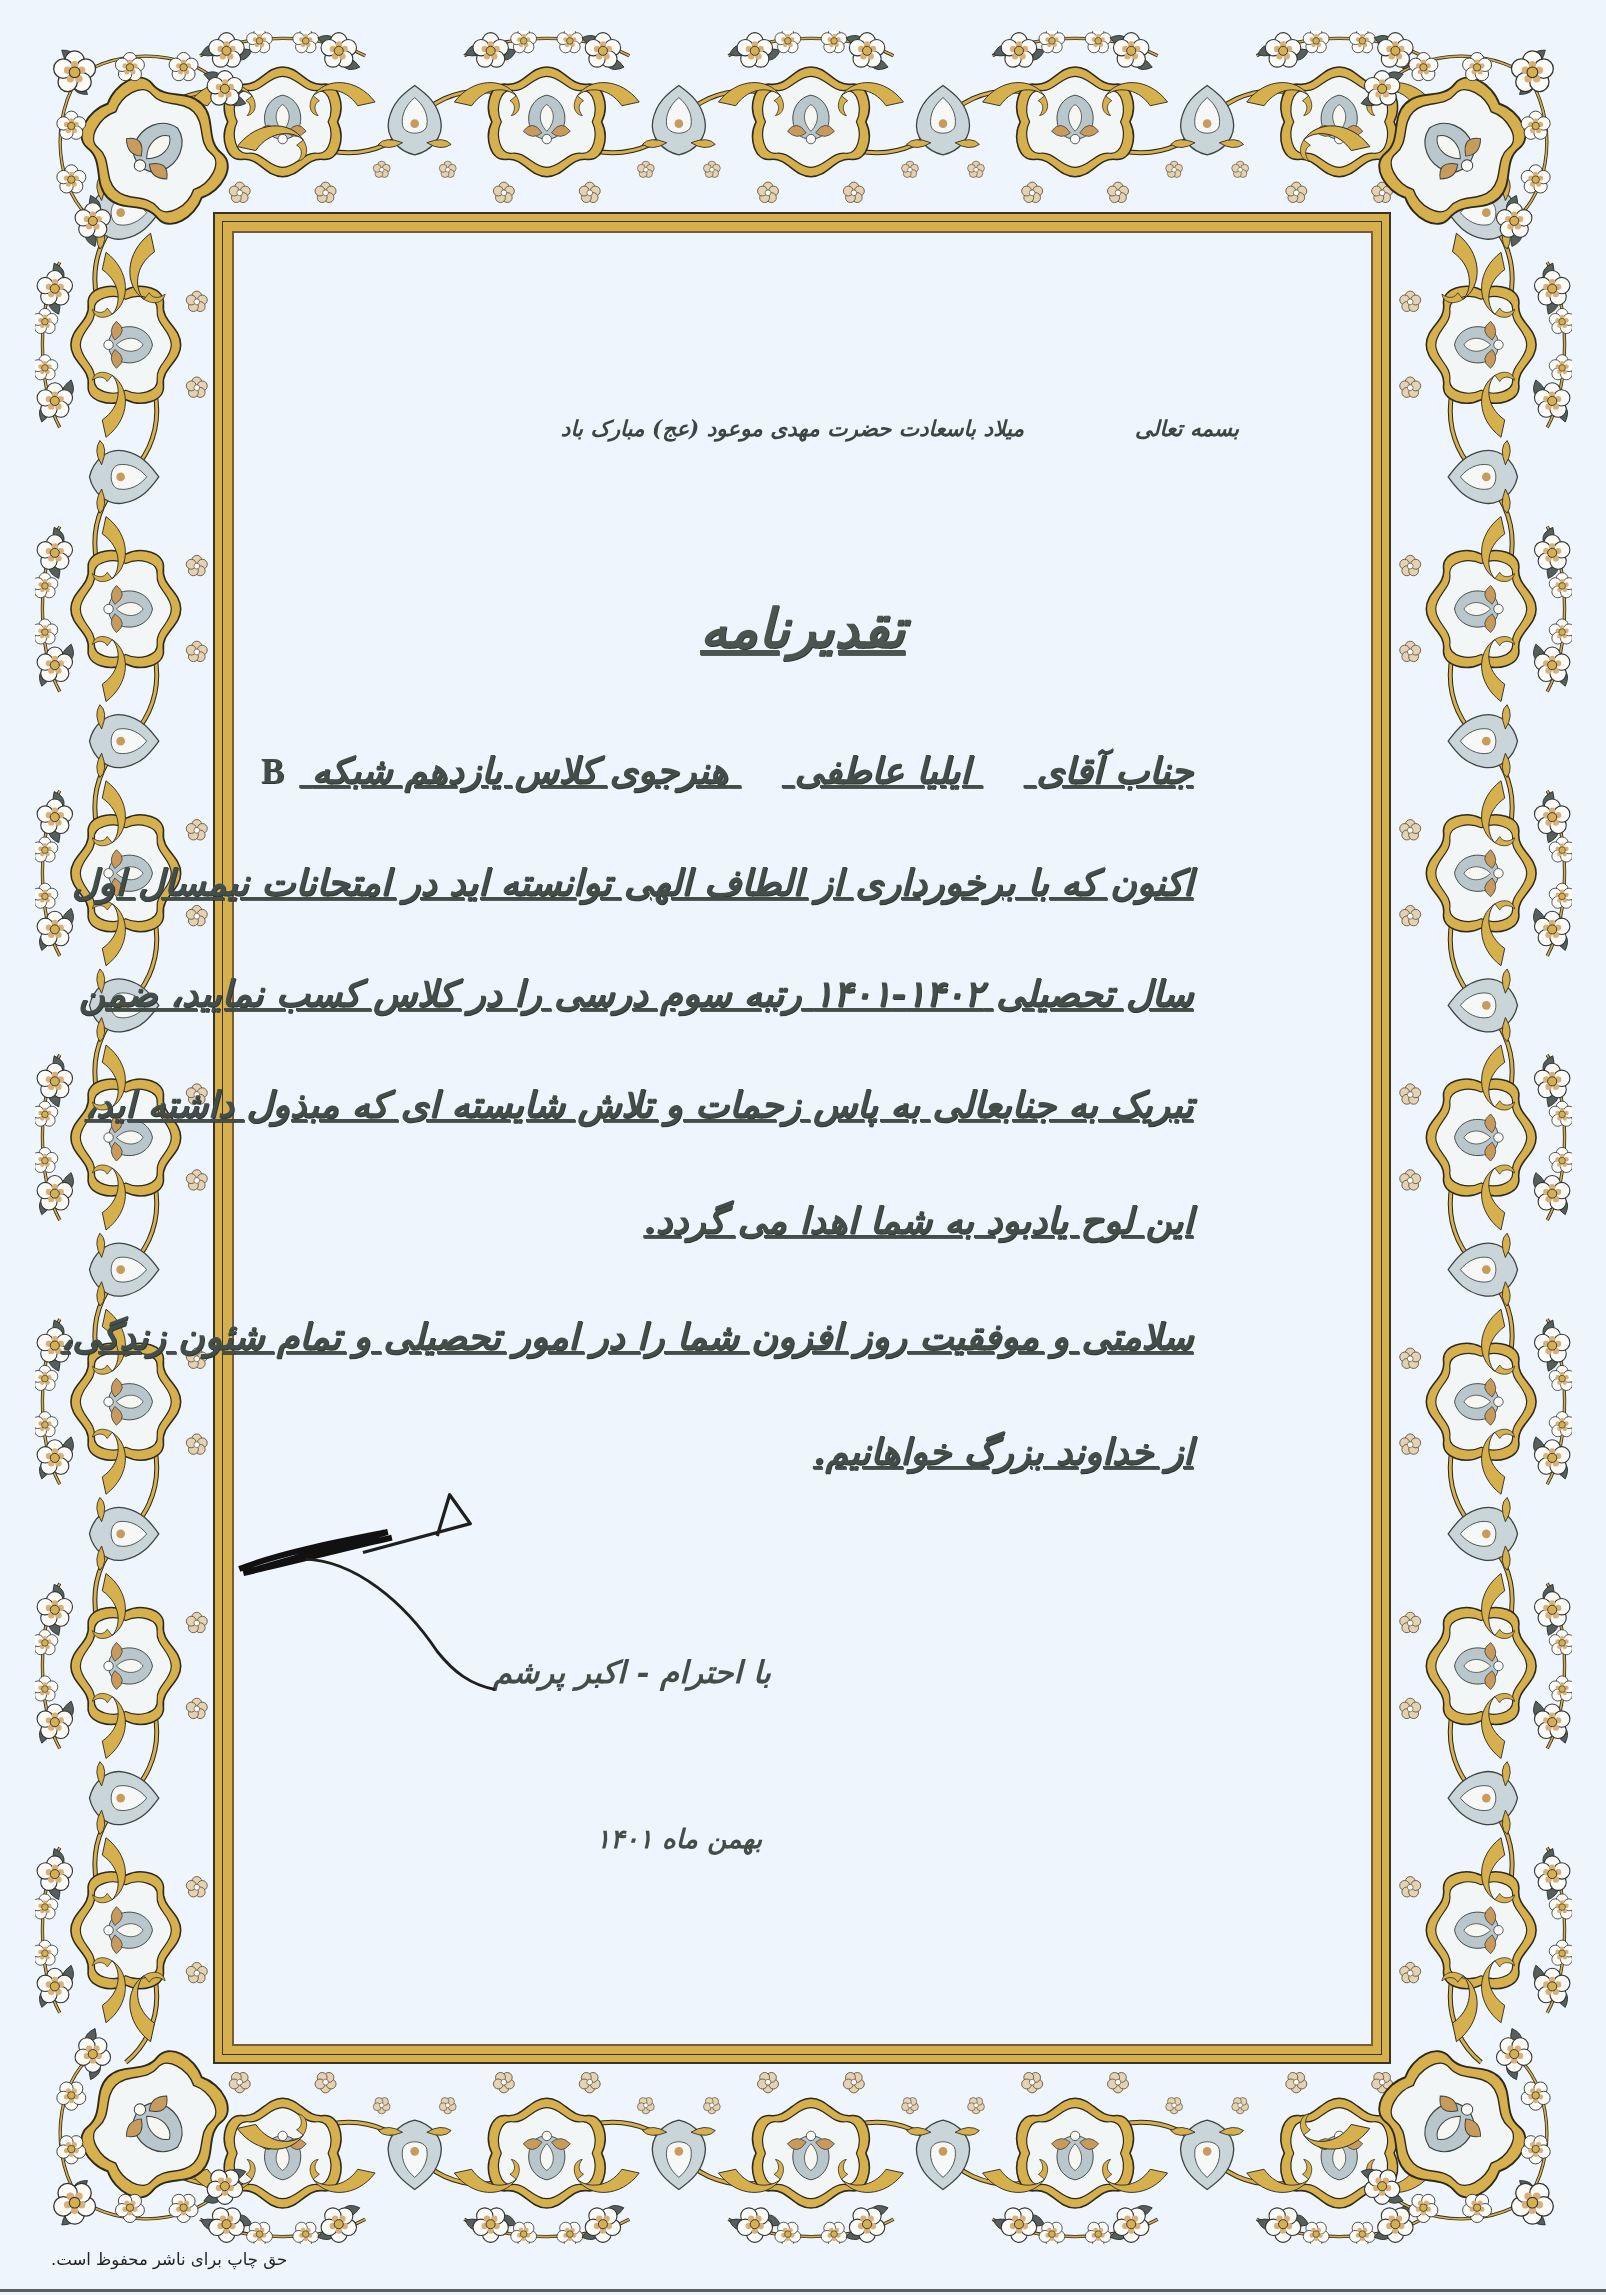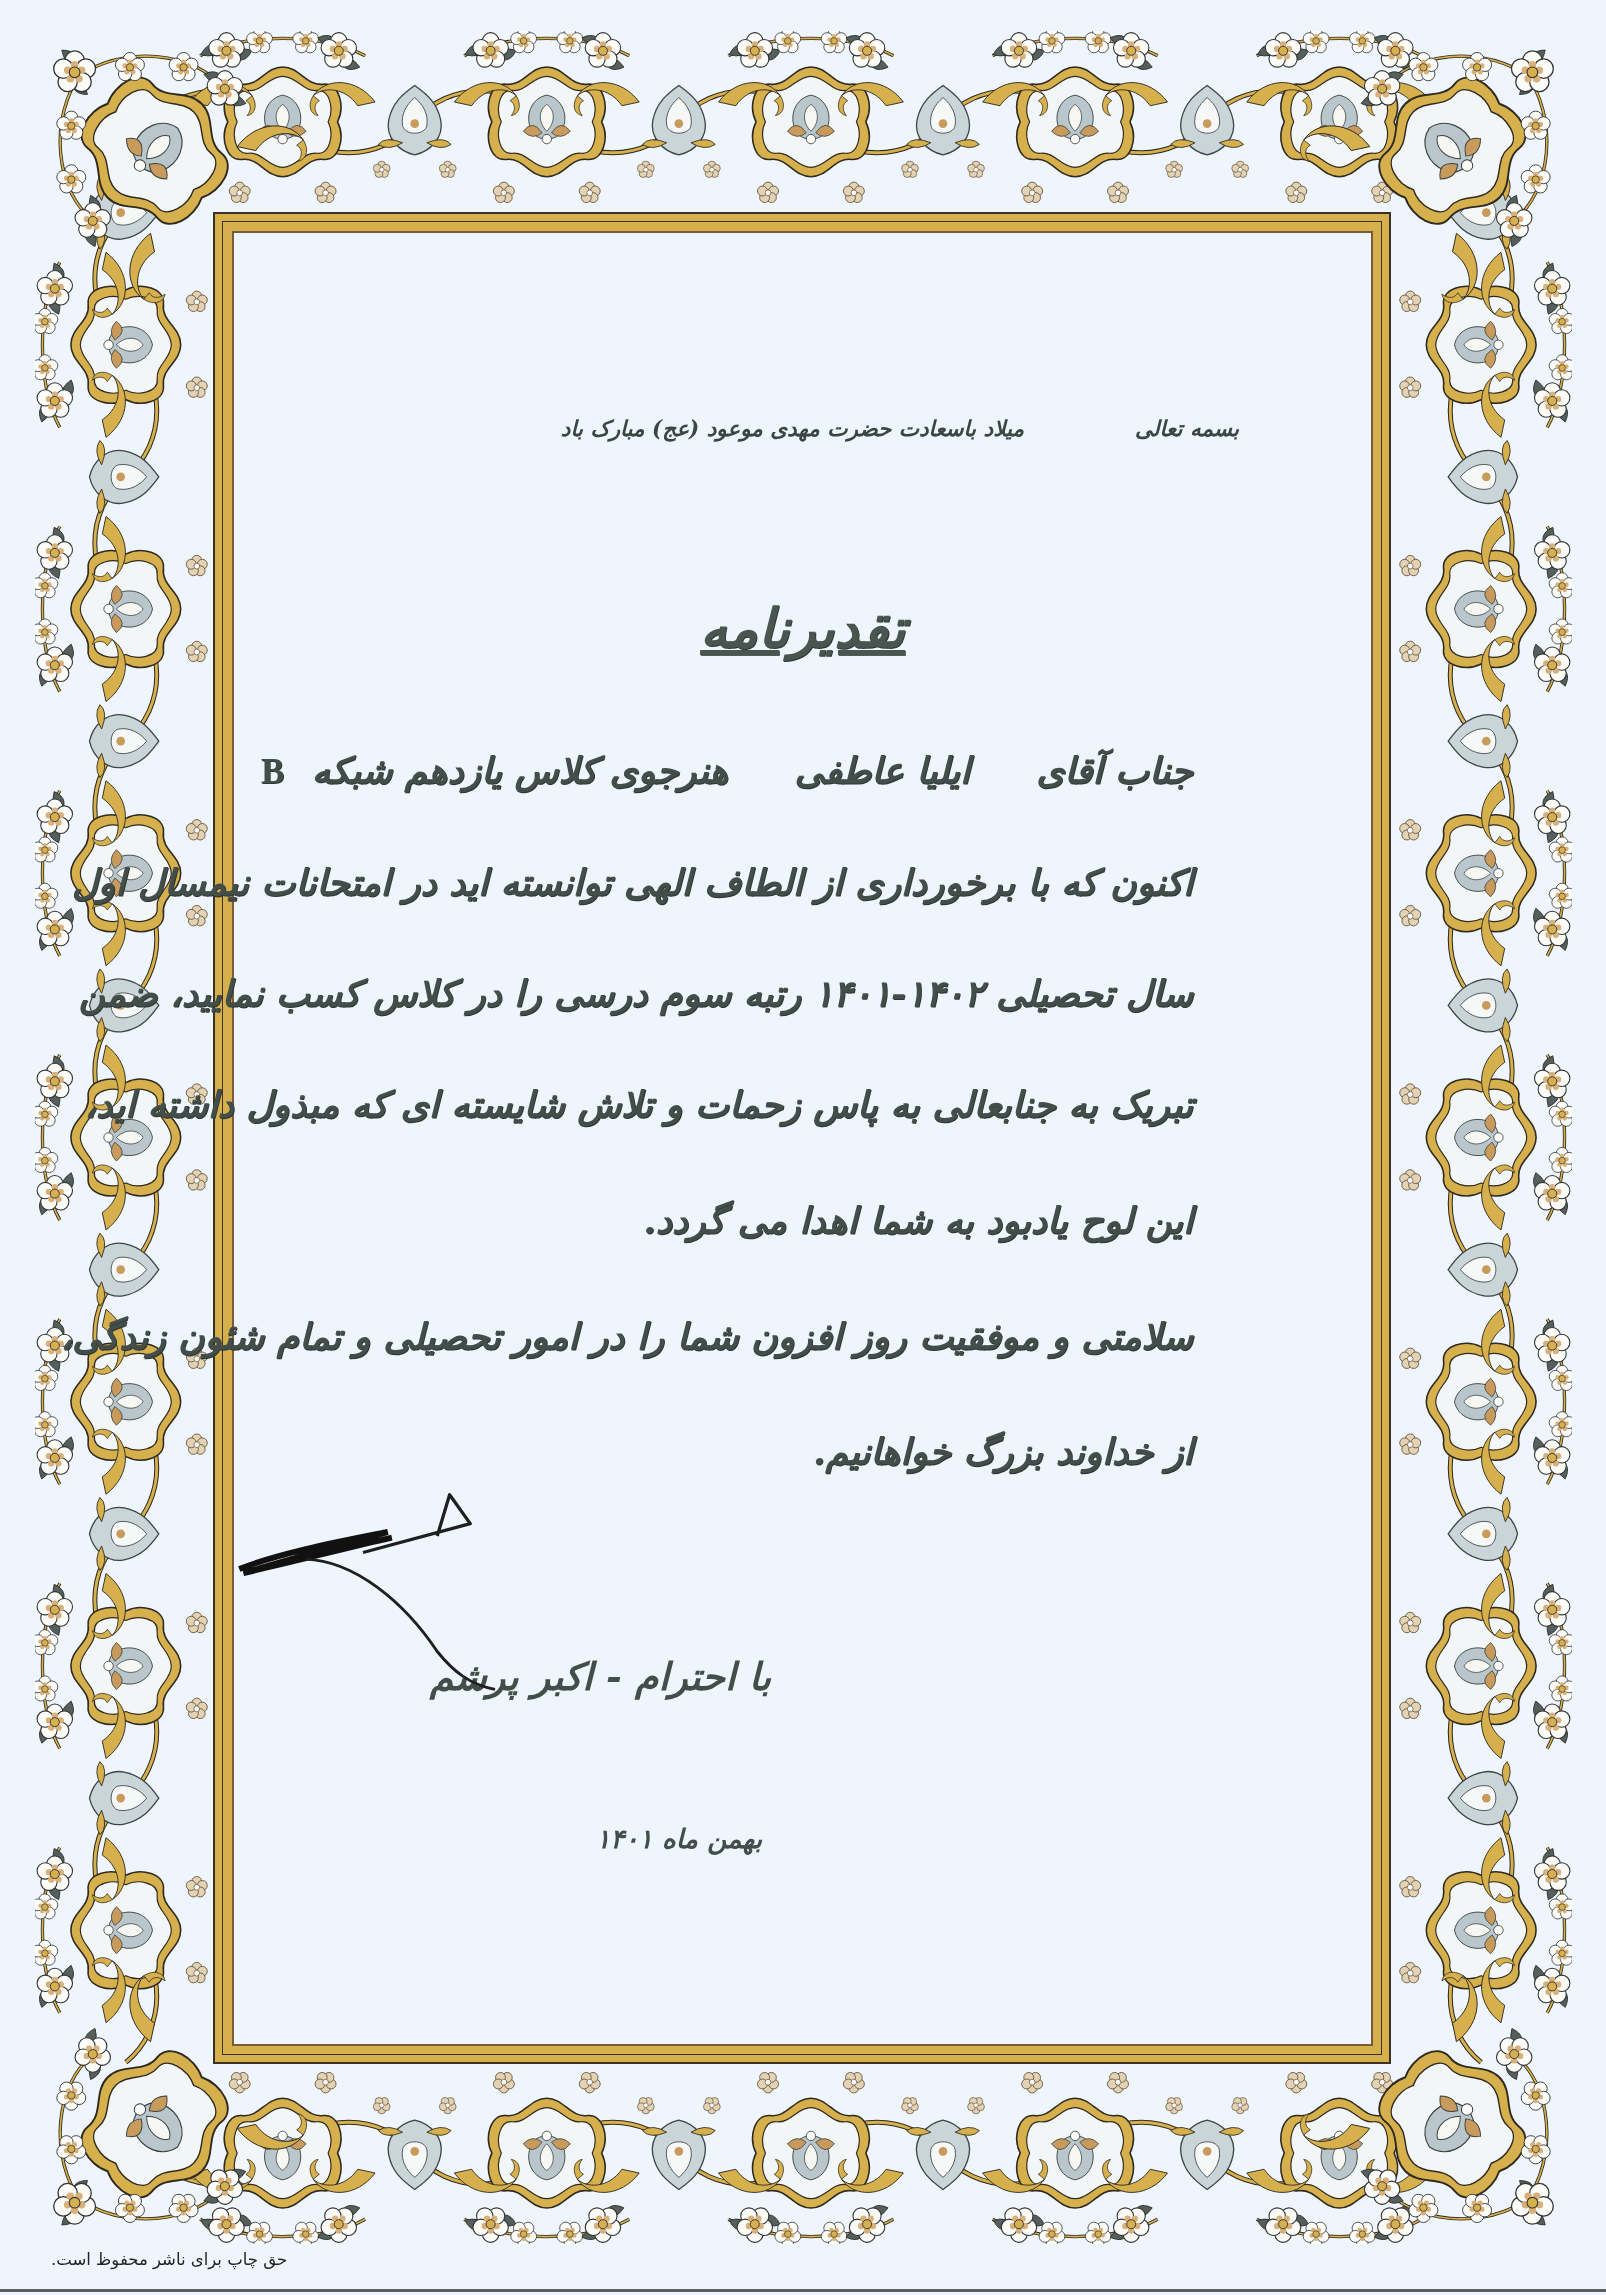--- a/index.html
+++ b/index.html
@@ -46,34 +46,34 @@
   }
   .title {
     position: absolute; top: 363px; left: 0; right: 0; text-align: center;
     font-size: 54px; font-weight: bold; font-style: italic; color: #4a5550;
     text-shadow: 0.8px 0.8px 0 #2d3532;
     text-decoration: underline;
   }
   .body-line {
     position: absolute; right: 178px; left: 173px;
     font-size: 36px; font-weight: bold; font-style: italic;
-    color: #434d49; white-space: nowrap; text-shadow: 0.8px 0.8px 0 #2f3633;
+    color: #434d49; white-space: nowrap; text-shadow: 0.8px 0.8px 0 #2f3633; text-decoration: underline;
   }
   .recipient-row { top: 516px; }
   .recipient-row .gap { display: inline-block; width: 41px; }
   .class-letter {
     font-family: "Liberation Serif", serif; font-style: normal;
     font-size: 35px; margin-right: 15px; direction: ltr; display: inline-block;
   }
   .signature-block {
     position: absolute; left: 165px; top: 1404px; width: 413px; height: 248px;
   }
   .closing {
     position: absolute; right: 41px; top: 16.5px;
-    font-size: 38px; font-weight: bold; font-style: italic; color: #434d49;
+    font-size: 31px; font-weight: bold; font-style: italic; color: #434d49;
   }
   .position {
     position: absolute; right: 0; top: 99px;
     font-size: 28px; font-weight: bold; font-style: italic; color: #434d49;
     white-space: nowrap;
   }
   .date {
     position: absolute; right: 50px; top: 186px;
     font-size: 26.4px; font-weight: bold; font-style: italic; color: #434d49;
     white-space: nowrap;

